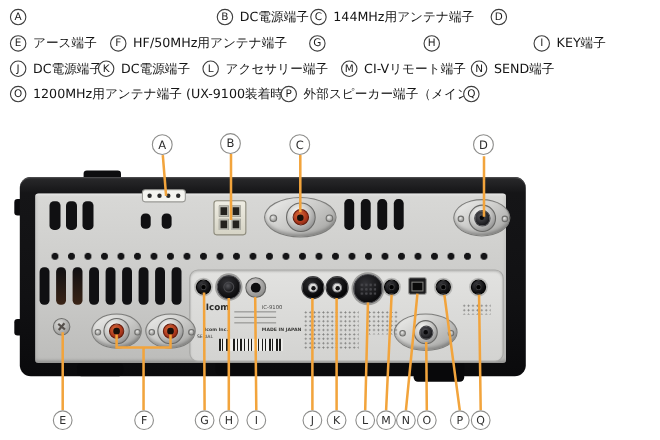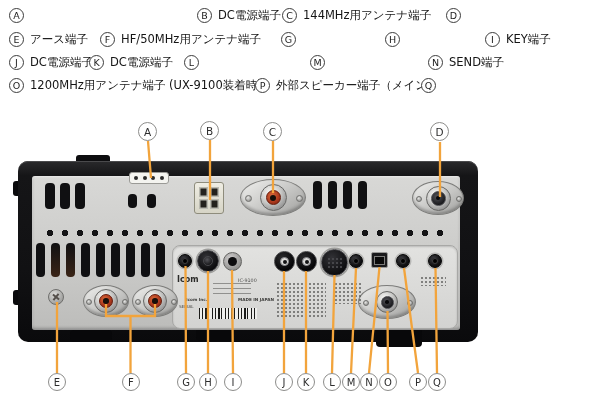--- a/index.html
+++ b/index.html
@@ -104,23 +104,25 @@
   <div class="li" style="left:9px;top:54px">
       <span class="lkey">J</span>
       <span class="lt">DC電源端子</span>
     </div>
   <div class="li" style="left:89px;top:54px">
       <span class="lkey">K</span>
       <span class="lt">DC電源端子</span>
     </div>
   <div class="li" style="left:184px;top:54px">
       <span class="lkey">L</span>
+      <span class="lt">アクセサリー端子</span>
     </div>
   <div class="li" style="left:310px;top:54px">
       <span class="lkey">M</span>
+      <span class="lt">CI-Vリモート端子</span>
     </div>
   <div class="li" style="left:428px;top:54px">
       <span class="lkey">N</span>
       <span class="lt">SEND端子</span>
     </div>
   <div class="li" style="left:9px;top:77px">
       <span class="lkey">O</span>
       <span class="lt">1200MHz用アンテナ端子 (UX-9100装着時)</span>
     </div>
   <div class="li" style="left:255px;top:77px">
@@ -259,21 +261,21 @@
   <div class="plate" style="left:358px;top:285px;width:58px;height:34px">
     <span class="screw" style="left:4px;top:14px;width:6px;height:6px"></span>
     <span class="screw" style="left:48px;top:14px;width:6px;height:6px"></span>
     <span class="ring" style="width:22px;height:22px">
         <span class="ndark" style="width:13px;height:13px">
           <span class="pin" style="width:3.5px;height:3.5px"></span>
         </span>
       </span>
   </div>
 
-  <div class="mark" style="left:177px;top:275px;font-size:8px;font-weight:bold;color:#2b2b29">Icom</div>
+  <div class="mark" style="left:187px;top:275px;font-size:8px;font-weight:bold;color:#2b2b29">Icom</div>
   <div class="mark" style="left:238px;top:277px;font-size:6px;transform:scale(.8);color:#4a4a48">IC-9100</div>
   <div class="line" style="left:213px;top:283px;width:38px"></div>
   <div class="line" style="left:213px;top:288px;width:38px"></div>
   <div class="line" style="left:213px;top:293px;width:38px"></div>
   <div class="mark" style="left:186px;top:297px;font-size:6px;transform:scale(.7);font-weight:bold">Icom Inc.</div>
   <div class="mark" style="left:238px;top:297px;font-size:6px;transform:scale(.7);font-weight:bold">MADE IN JAPAN</div>
   <div class="mark" style="left:179px;top:304px;font-size:6px;transform:scale(.7)">SERIAL</div>
   <div class="barcode"></div>
 
   <div class="fp" style="left:276px;top:282px;width:50px;height:36px"></div>

